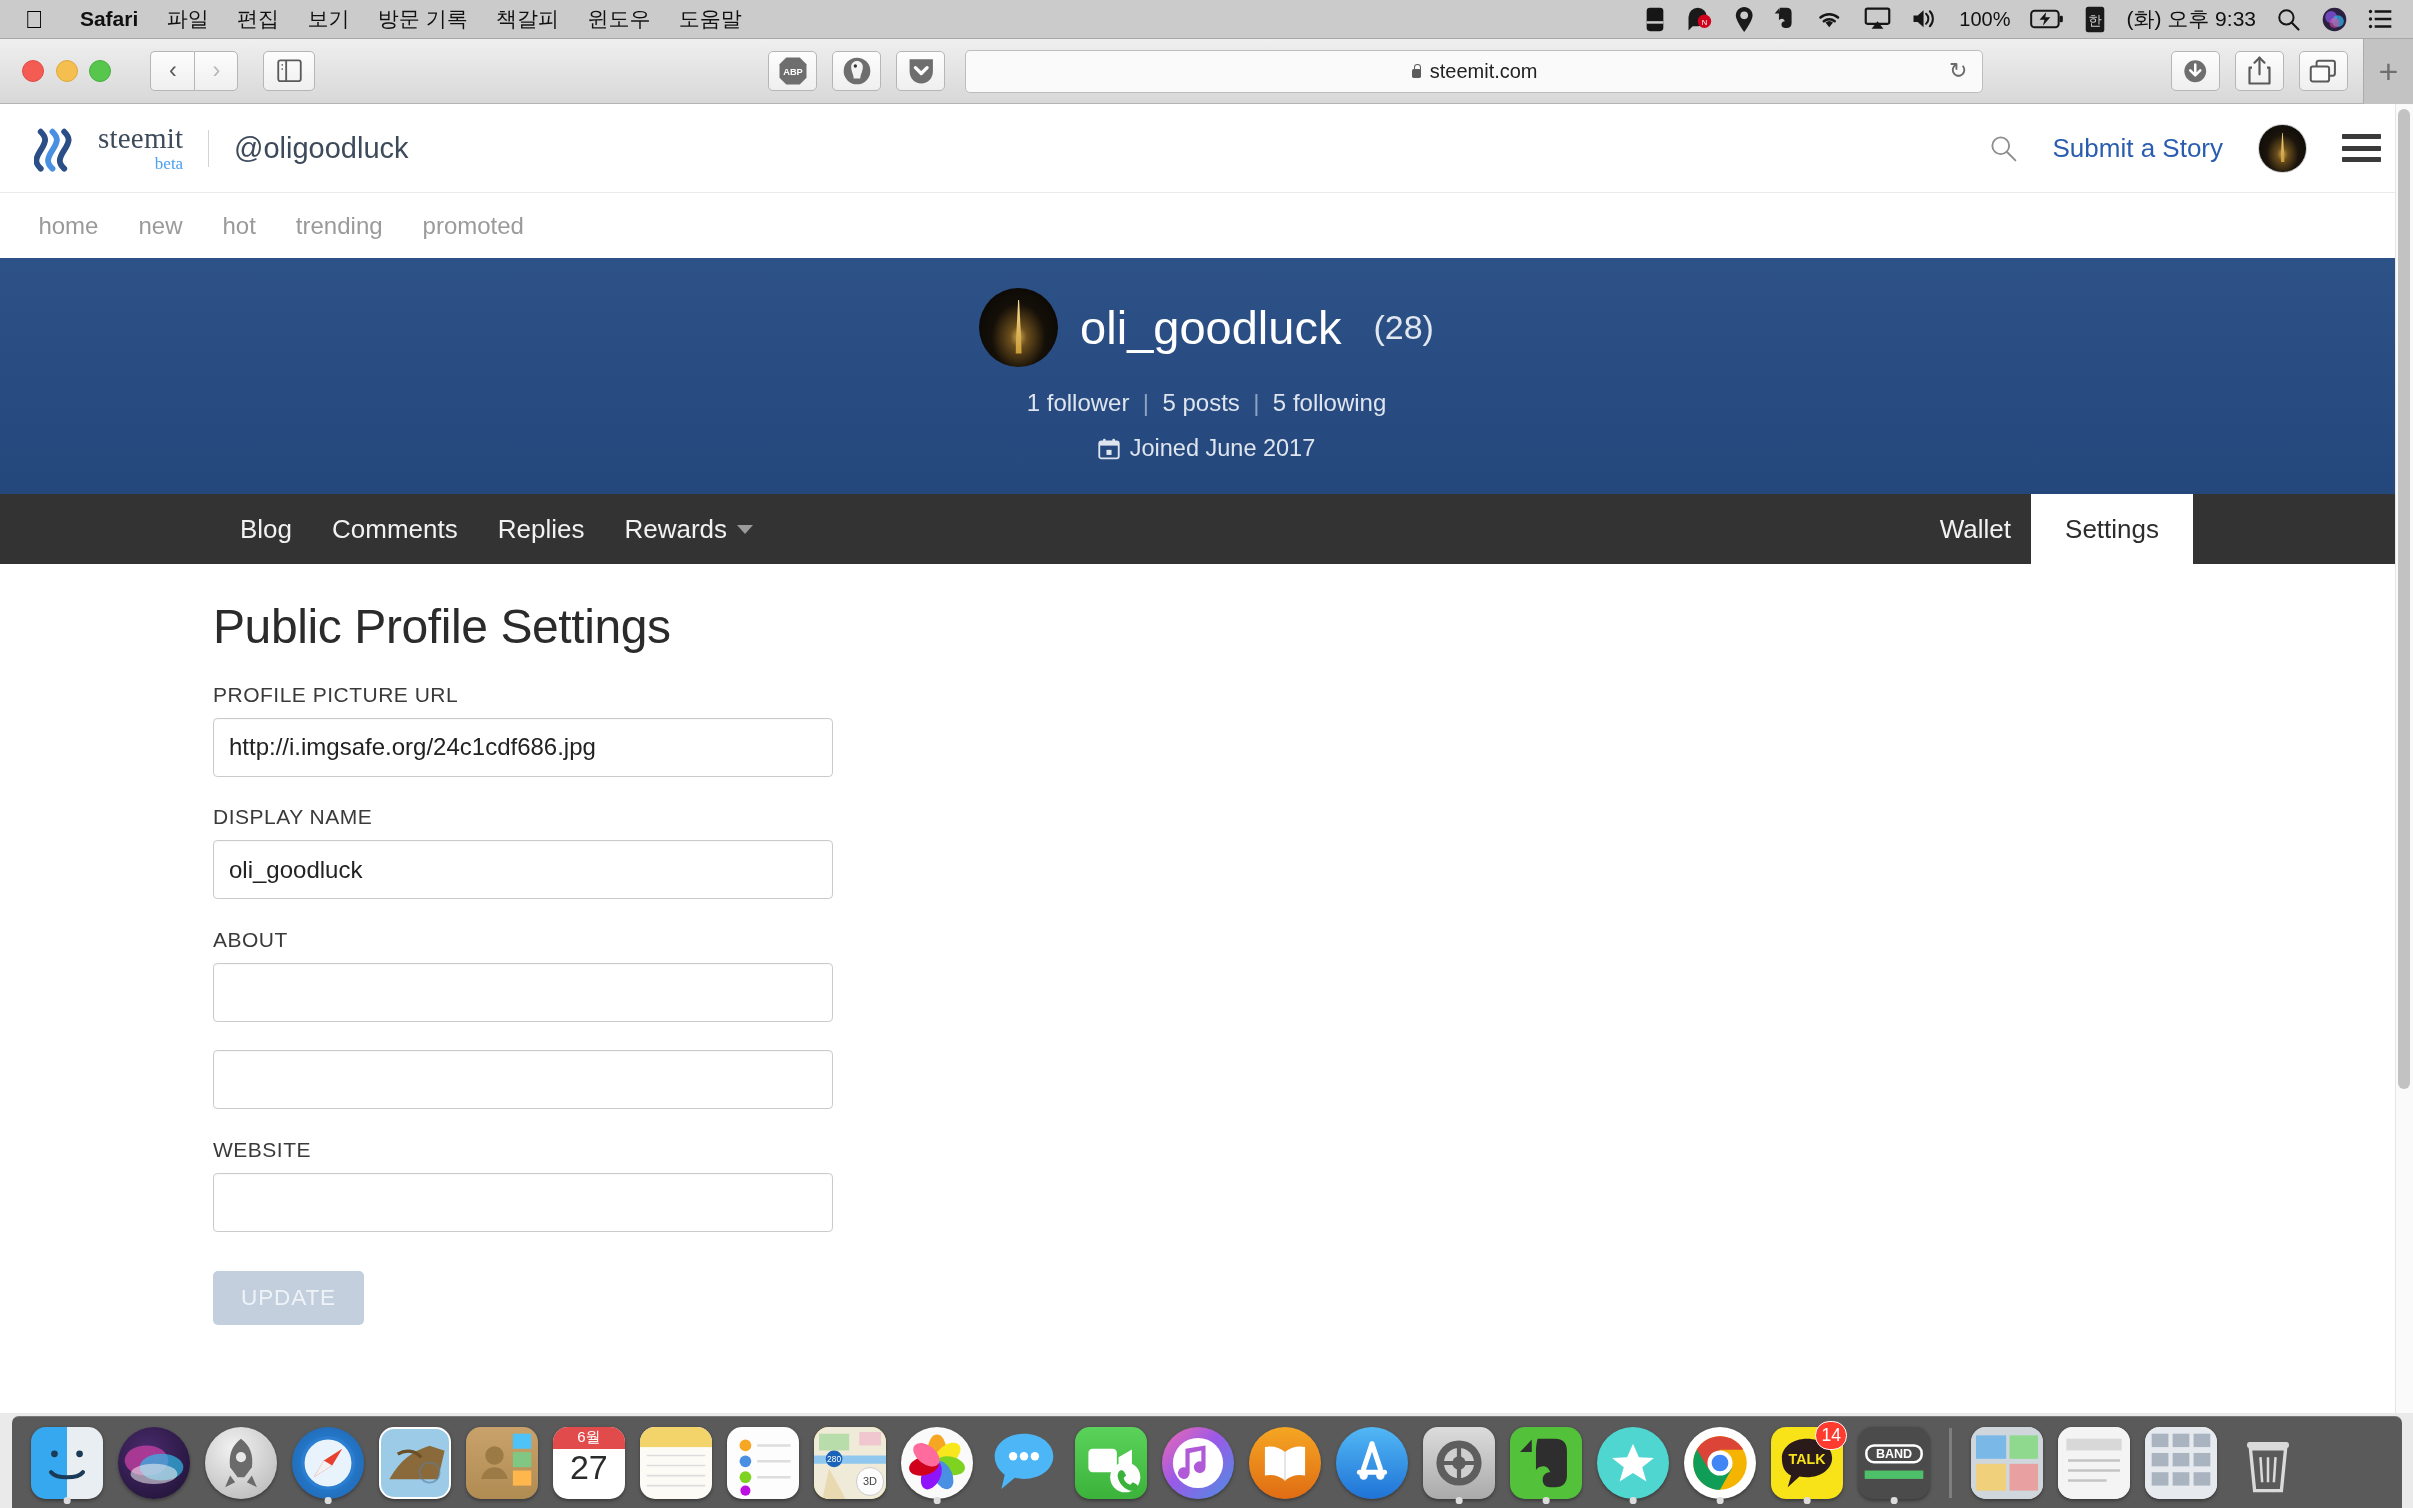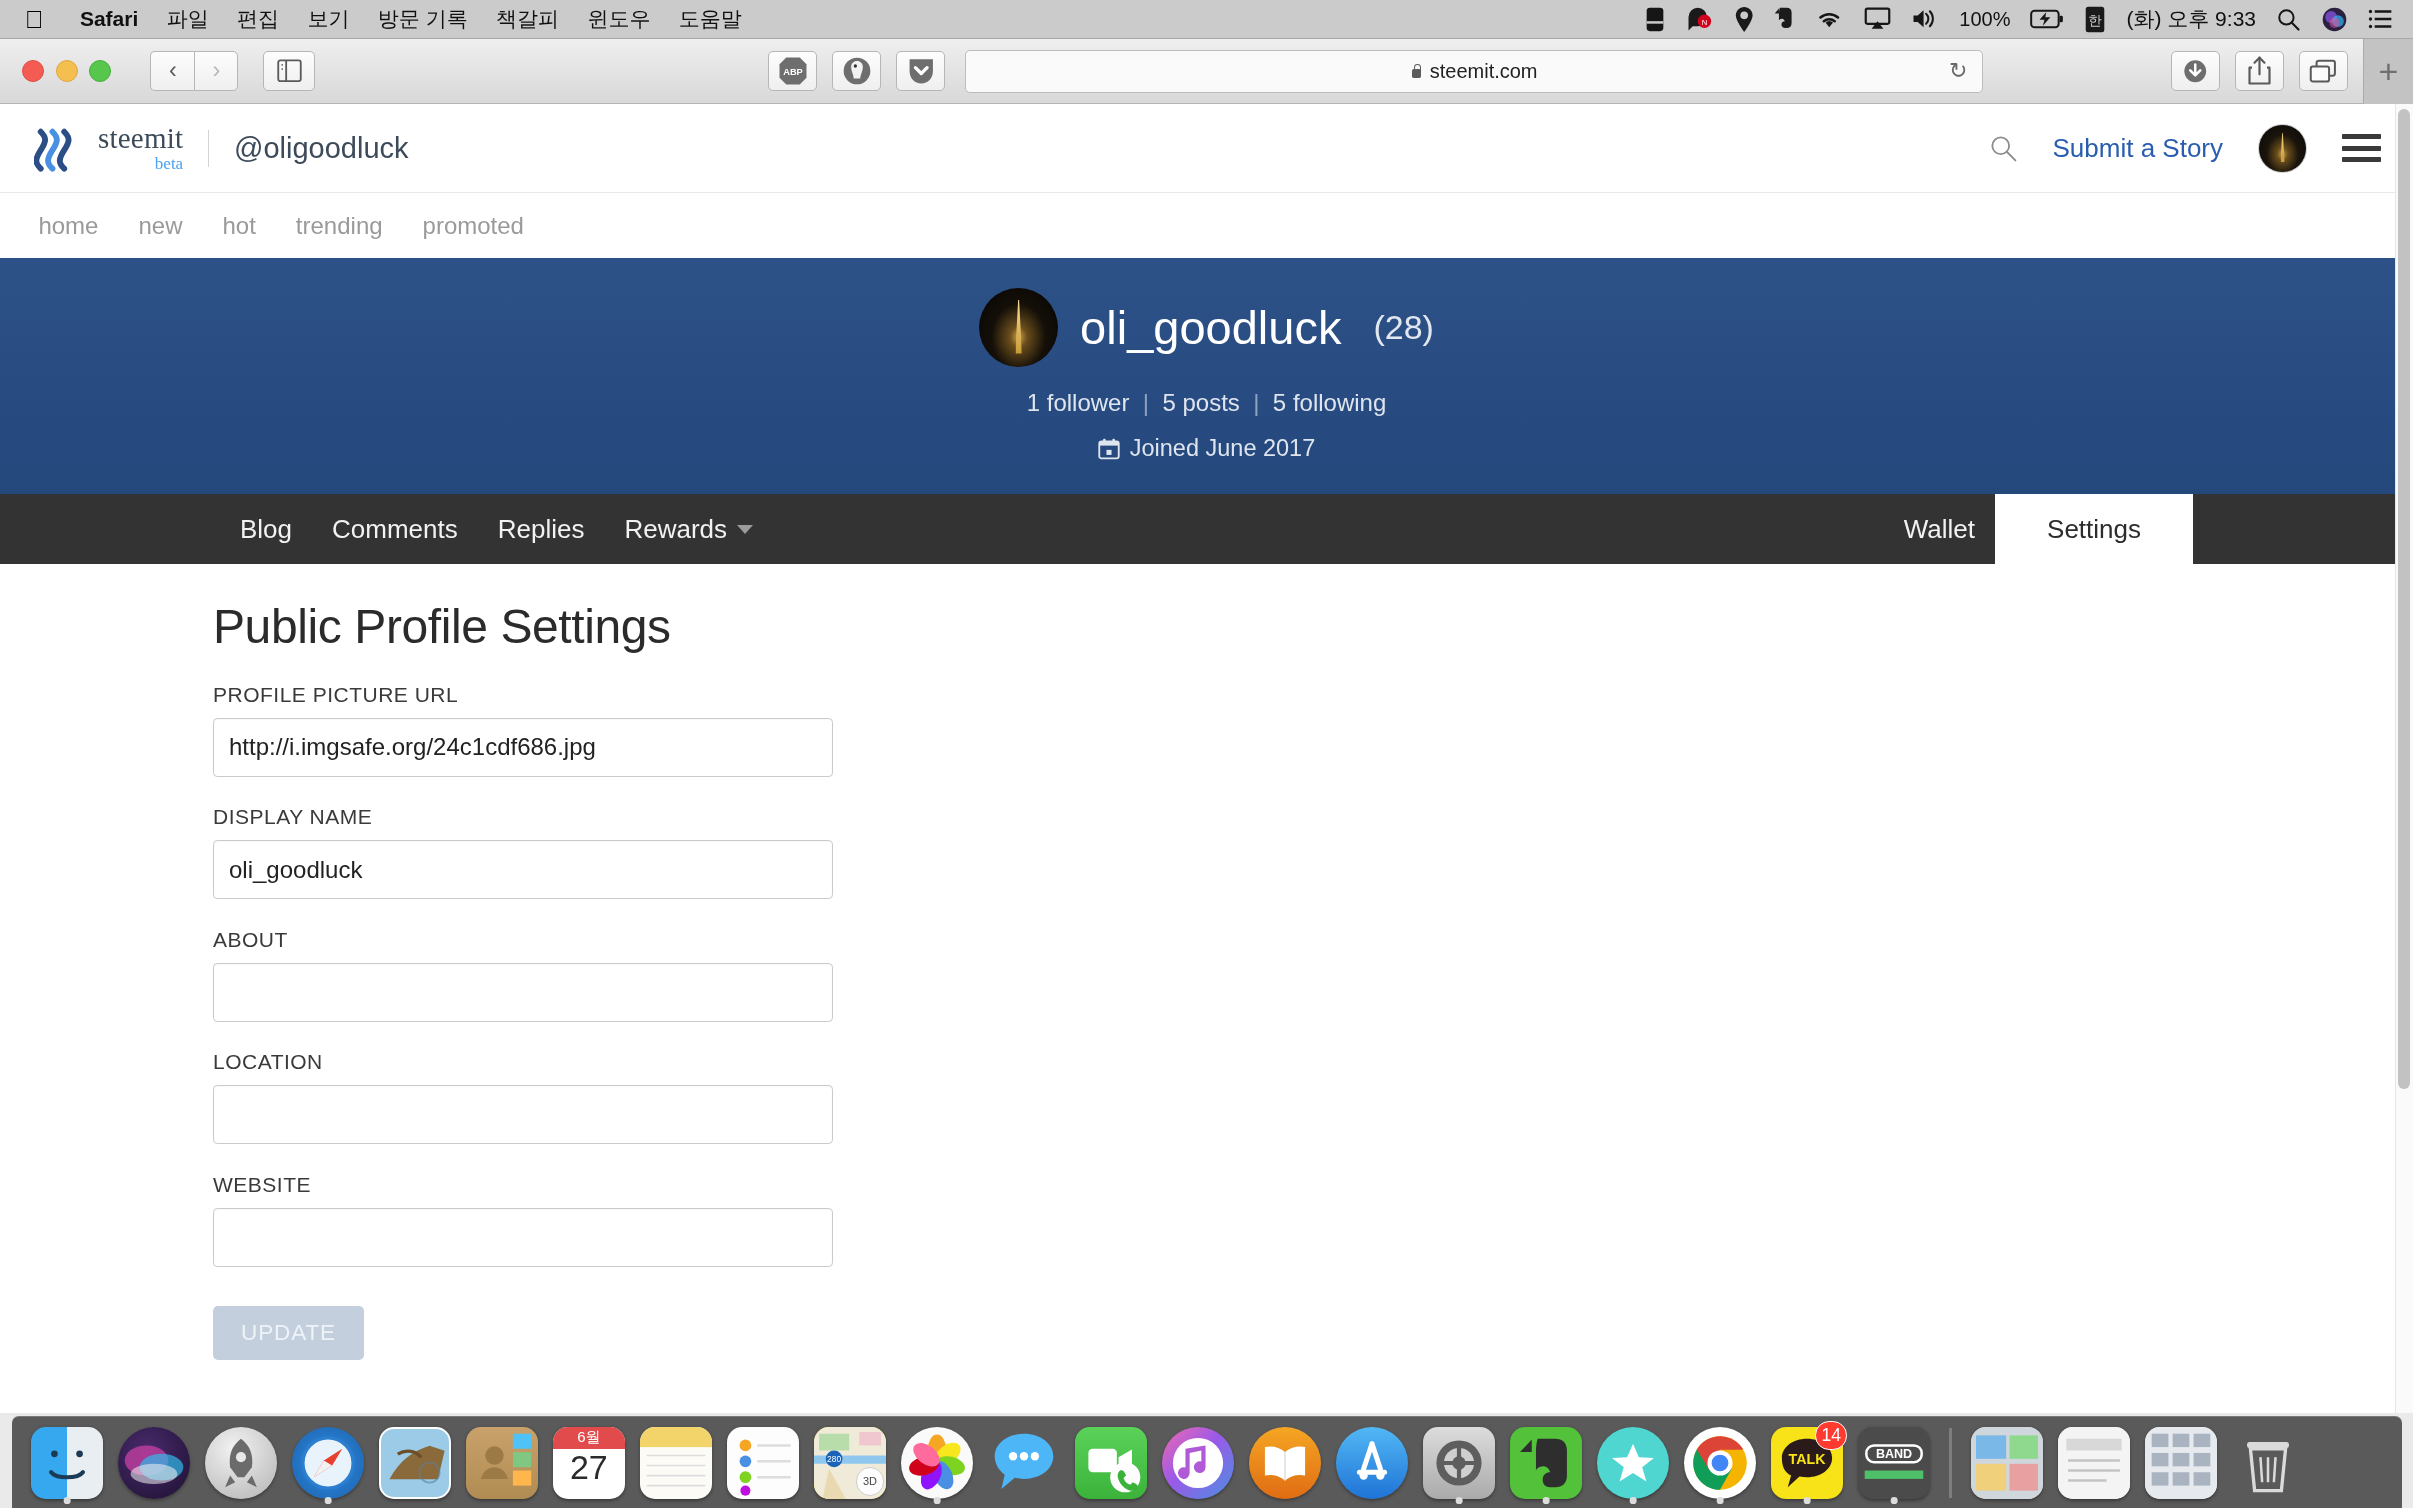--- a/index.html
+++ b/index.html
@@ -150,21 +150,21 @@
   .cal-ic { width: 22px; height: 22px; position: relative; }
 
   
   .tabbar { height: 70px; background: #333333; display: flex; align-items: stretch; }
   .tabbar .left { display: flex; align-items: stretch; padding-left: 220px; }
   .tabbar .right { margin-left: auto; display: flex; align-items: stretch; padding-right: 220px; }
   .tab {
     display: flex; align-items: center; padding: 0 20px;
     font-size: 26px; color: #f2f2f2; white-space: nowrap;
   }
-  .tab.active { background: #fff; color: #2c2c2c; padding: 0 52px; }
+  .tab.active { background: #fff; color: #2c2c2c; padding: 0 34px; }
   .caret {
     width: 0; height: 0; margin-left: 10px;
     border-left: 8.4px solid transparent; border-right: 8.4px solid transparent;
     border-top: 9.2px solid #9b9b9b;
   }
 
   
   .content { padding: 35px 0 0 213px; background: #fff; }
   .page-title { font-size: 48px; color: #2b2b2b; font-weight: 400; letter-spacing: -0.4px; }
   .field { margin-top: 28.5px; }
@@ -486,21 +486,20 @@
         <div class="field-label">DISPLAY NAME</div>
         <div class="field-input" placeholder="">oli_goodluck</div>
       </div>
 
       <div class="field">
         <div class="field-label">ABOUT</div>
         <div class="field-input" placeholder=""></div>
       </div>
 
       <div class="field">
-        <div class="field-label">LOCATION</div>
         <div class="field-input" placeholder=""></div>
       </div>
 
       <div class="field">
         <div class="field-label">WEBSITE</div>
         <div class="field-input" placeholder=""></div>
       </div>
 
       <div class="update-btn">UPDATE</div>
     </div>

